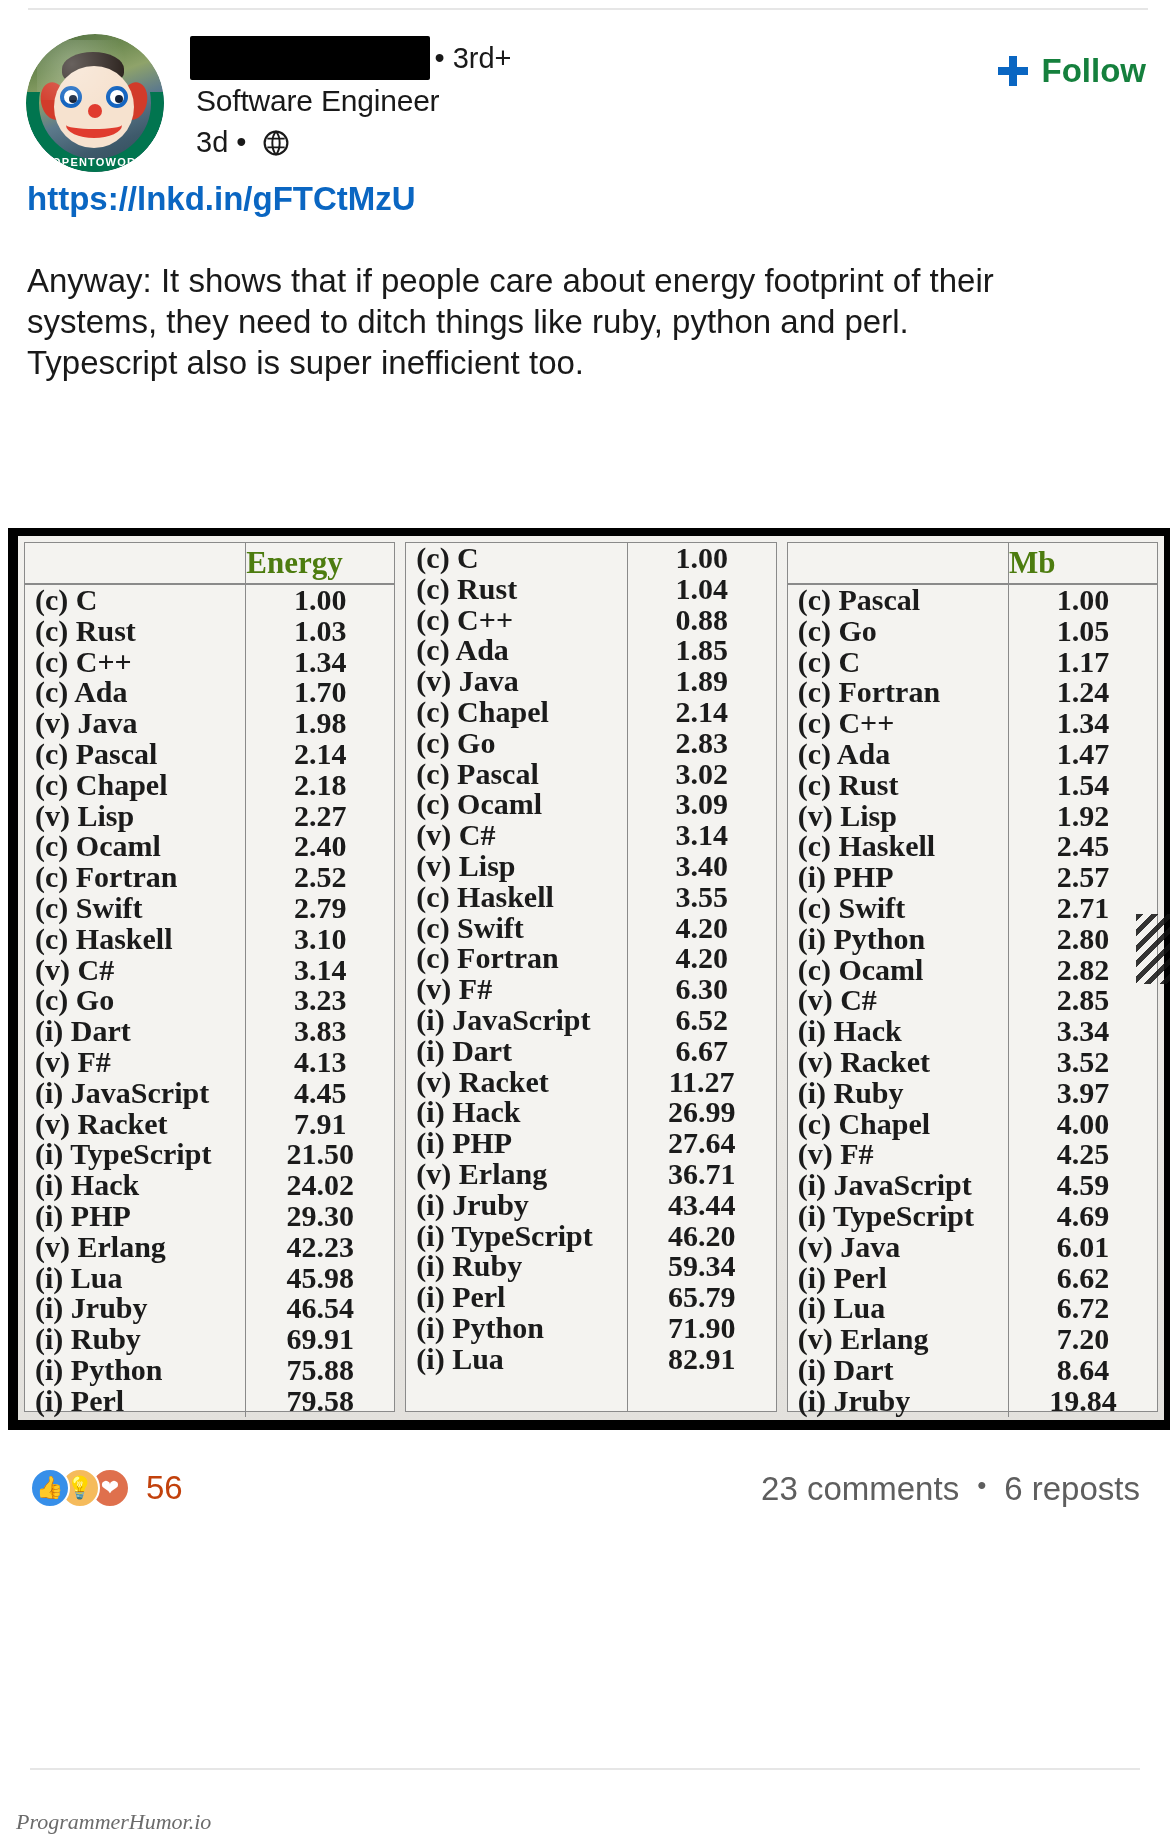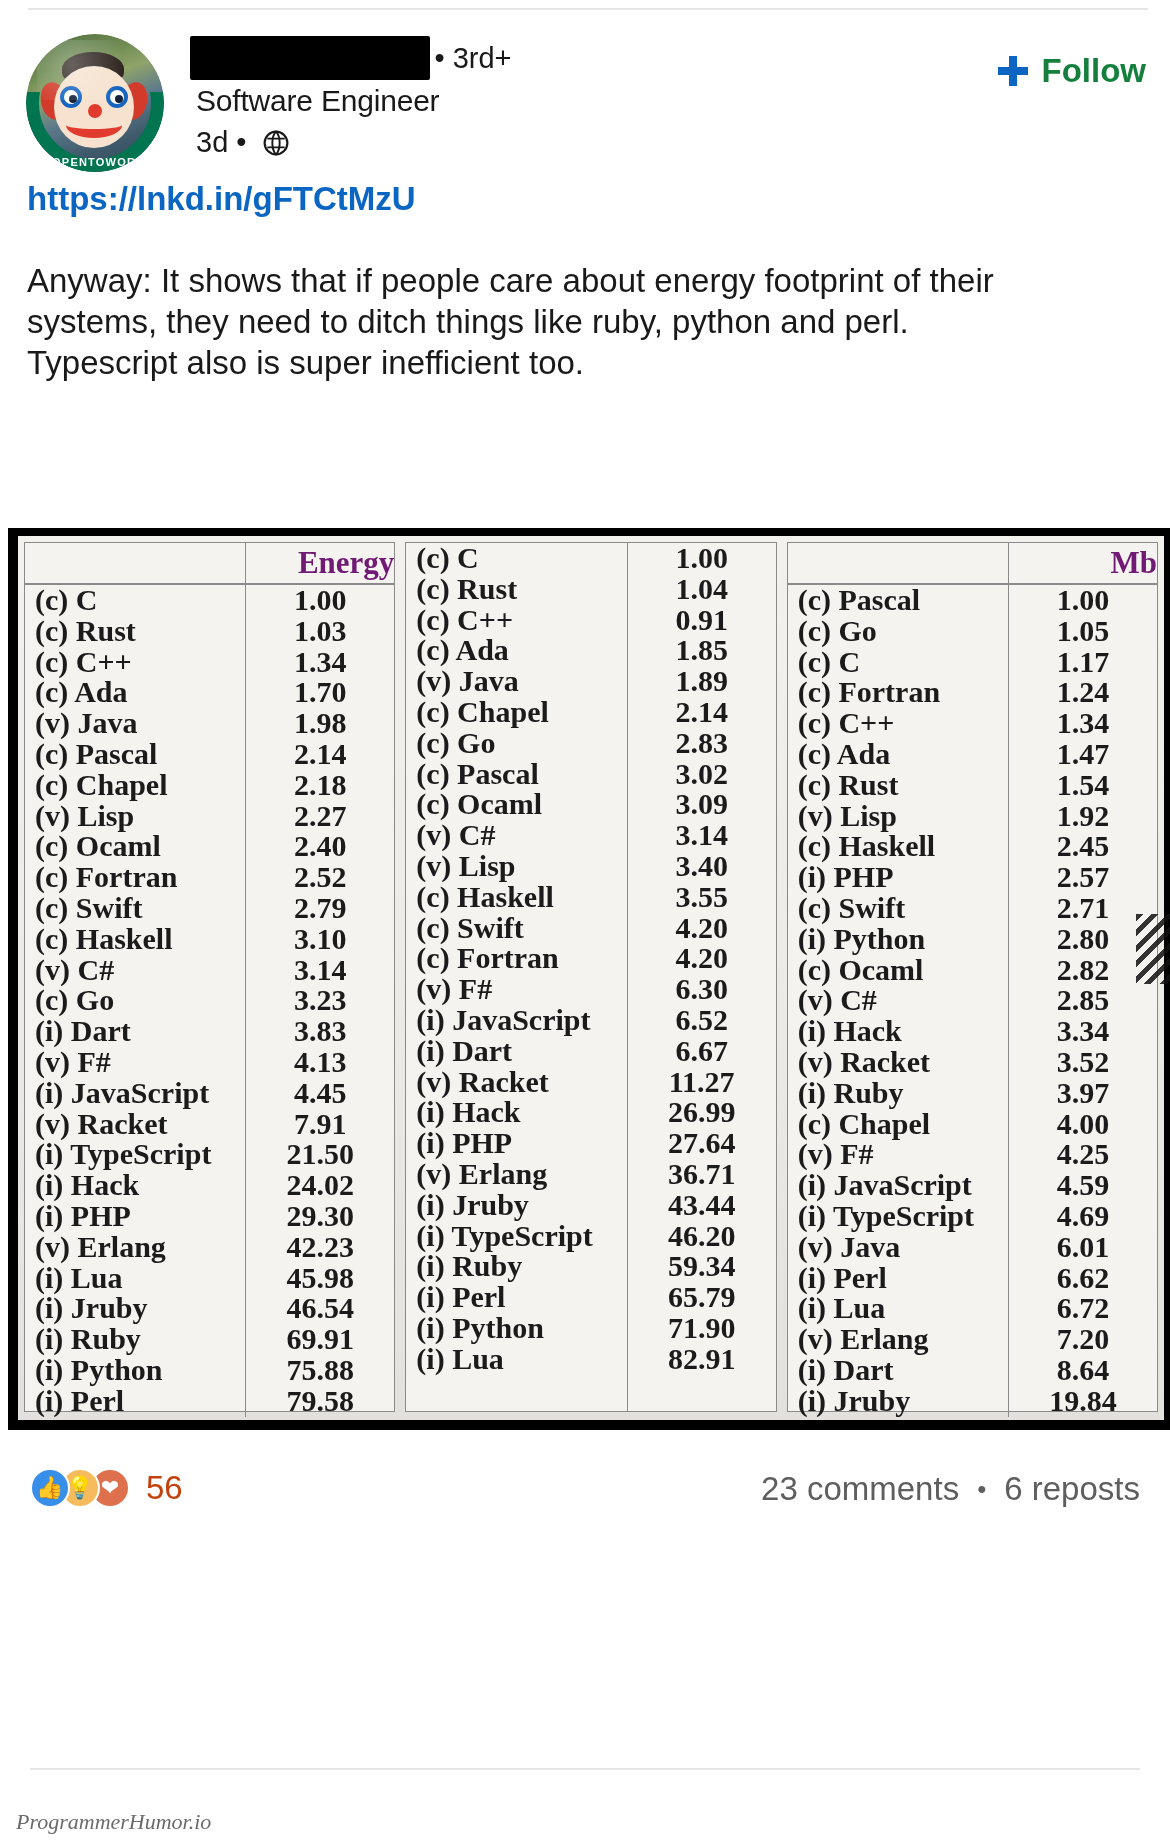--- a/index.html
+++ b/index.html
@@ -137,22 +137,22 @@
   }
   .tbl {
     flex:1; display:flex; flex-direction:column;
     border:1px solid #8a8a8a; background:#f4f3f0;
   }
   .tbl-head {
     display:flex; border-bottom:2px solid #8a8a8a; height:42px;
   }
   .tbl-head .h-lang { flex:1; border-right:1px solid #8a8a8a; }
   .tbl-head .h-val {
-    width:148px; text-align:right; font-family:"Liberation Serif", serif;
-    font-weight:bold; font-size:31px; color:#701a75; line-height:40px;
+    width:148px; text-align:left; font-family:"Liberation Serif", serif;
+    font-weight:bold; font-size:31px; color:#4d7c0f; line-height:40px;
   }
   .tbl-body { flex:1; display:flex; }
   .col-lang {
     flex:1; border-right:1px solid #8a8a8a; padding-left:10px;
   }
   .col-val { width:148px; text-align:center; }
   .cell {
     font-family:"Liberation Serif", serif;
     font-weight:bold; font-size:30px; color:#1b1b1b;
     height:30.8px; line-height:30.8px; white-space:nowrap;
@@ -177,21 +177,21 @@
     color:#fff; font-size:22px;
   }
   .rxn.like   { background:#378fe9; margin-left:0; z-index:3; }
   .rxn.bulb   { background:#f5bb5c; margin-left:-10px; z-index:2; }
   .rxn.heart  { background:#df704d; margin-left:-10px; z-index:1; }
   .rxn-count {
     margin-left:16px; font-size:33px; color:#c2410c;
   }
   .counts {
     position:absolute; right:0; top:2px; font-size:33px; color:#5e5e5e;
-    display:flex; align-items:center; gap:18px;
+    display:flex; gap:18px;
   }
   .dot-sep { font-size:26px; }
 
   .bottom-rule {
     position:absolute; left:30px; top:1768px; width:1110px; height:2px;
     background:#e6e6e6;
   }
   .watermark {
     position:absolute; left:4px; bottom:6px;
     font-family:Liberation Serif, serif; font-style:italic;
@@ -350,21 +350,21 @@
               <div class="cell">(i) Jruby</div>
               <div class="cell">(i) TypeScript</div>
               <div class="cell">(i) Ruby</div>
               <div class="cell">(i) Perl</div>
               <div class="cell">(i) Python</div>
               <div class="cell">(i) Lua</div>
             </div>
             <div class="col-val">
               <div class="cell">1.00</div>
               <div class="cell">1.04</div>
-              <div class="cell">0.91</div>
+              <div class="cell">0.88</div>
               <div class="cell">1.85</div>
               <div class="cell">1.89</div>
               <div class="cell">2.14</div>
               <div class="cell">2.83</div>
               <div class="cell">3.02</div>
               <div class="cell">3.09</div>
               <div class="cell">3.14</div>
               <div class="cell">3.40</div>
               <div class="cell">3.55</div>
               <div class="cell">4.20</div>

